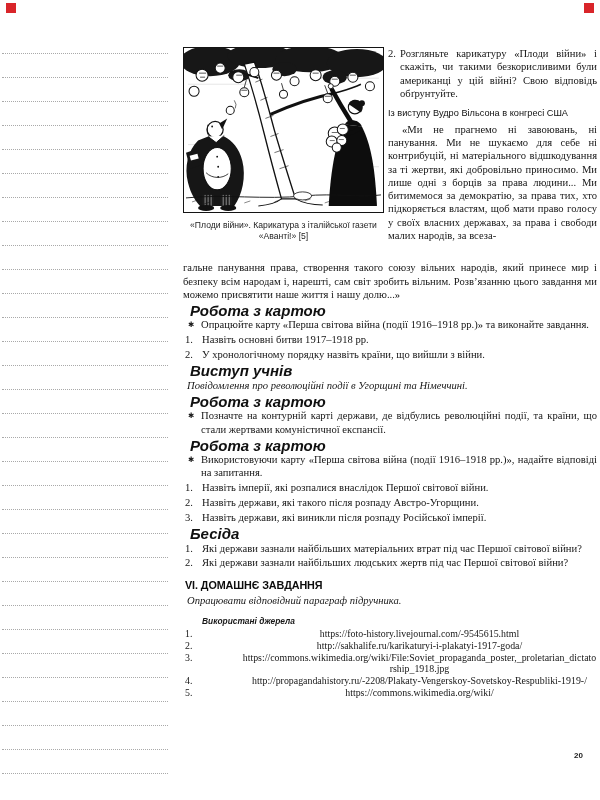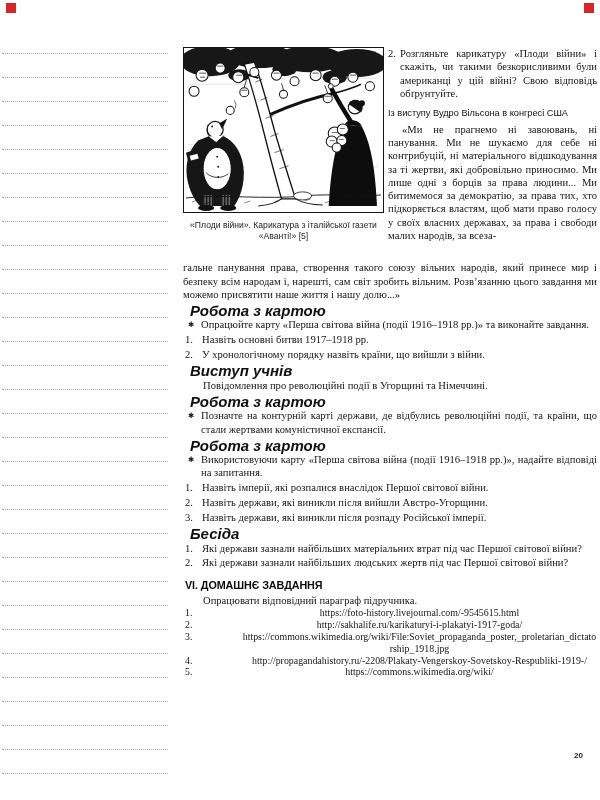--- a/index.html
+++ b/index.html
@@ -46,21 +46,21 @@
   .bullet-row .bchar{flex:0 0 13px;padding-left:5px;font-size:7.5px;line-height:13.3px;}
   .bullet-row .btext{flex:1;text-align:justify;}
   .num-row{display:flex;margin-top:1.5px;}
   .num-row .marker{flex:0 0 17px;padding-left:2px;}
   .num-row .ntext{flex:1;text-align:justify;}
   .sec-heading{
     font-family:"Liberation Sans","DejaVu Sans",sans-serif;
     font-weight:bold;font-size:10.8px;line-height:13px;
     margin:9px 0 2px 2px;color:#0c0c0c;letter-spacing:-0.1px;
   }
-  .para-ind{margin:2px 0 0 20px;text-align:justify;}
+  .para-ind{margin:2px 0 0 4px;text-align:justify;font-style:italic;}
   .sources-label{
     font-family:"Liberation Sans","DejaVu Sans",sans-serif;
     font-style:italic;font-weight:bold;font-size:8.4px;line-height:10px;
     margin:9px 0 2px 19px;
   }
   .link-row{display:flex;font-size:9.9px;line-height:11.4px;margin-top:0.5px;}
   .link-row .marker{flex:0 0 15px;padding-left:2px;}
   .link-row .ltext{flex:1;overflow-wrap:anywhere;text-align:center;margin-left:42px;}
   #page-number{
     position:absolute;right:17px;top:751px;
@@ -237,40 +237,41 @@
   <div class="bullet-row">
     <span class="bchar">✱</span>
     <span class="btext">Використовуючи карту «Перша світова війна (події 1916–1918 рр.)», надайте відповіді на запитання.</span>
   </div>
   <div class="num-row">
     <span class="marker">1.</span>
     <span class="ntext">Назвіть імперії, які розпалися внаслідок Першої світової війни.</span>
   </div>
   <div class="num-row">
     <span class="marker">2.</span>
-    <span class="ntext">Назвіть держави, які виникли після вийшли Австро-Угорщини.</span>
+    <span class="ntext">Назвіть держави, які такого після розпаду Австро-Угорщини.</span>
   </div>
   <div class="num-row">
     <span class="marker">3.</span>
     <span class="ntext">Назвіть держави, які виникли після розпаду Російської імперії.</span>
   </div>
 
   <div class="label-it">Бесіда</div>
   <div class="num-row">
     <span class="marker">1.</span>
     <span class="ntext">Які держави зазнали найбільших матеріальних втрат під час Першої світової війни?</span>
   </div>
   <div class="num-row">
     <span class="marker">2.</span>
     <span class="ntext">Які держави зазнали найбільших людських жертв під час Першої світової війни?</span>
   </div>
 
   <div class="sec-heading">VI. ДОМАШНЄ ЗАВДАННЯ</div>
   <div class="para-ind">Опрацювати відповідний параграф підручника.</div>
 
+  <div class="sources-label">Використані джерела</div>
   <div class="link-row">
     <span class="marker">1.</span>
     <span class="ltext">https://foto-history.livejournal.com/-9545615.html</span>
   </div>
   <div class="link-row">
     <span class="marker">2.</span>
     <span class="ltext">http://sakhalife.ru/karikaturyi-i-plakatyi-1917-goda/</span>
   </div>
   <div class="link-row">
     <span class="marker">3.</span>

